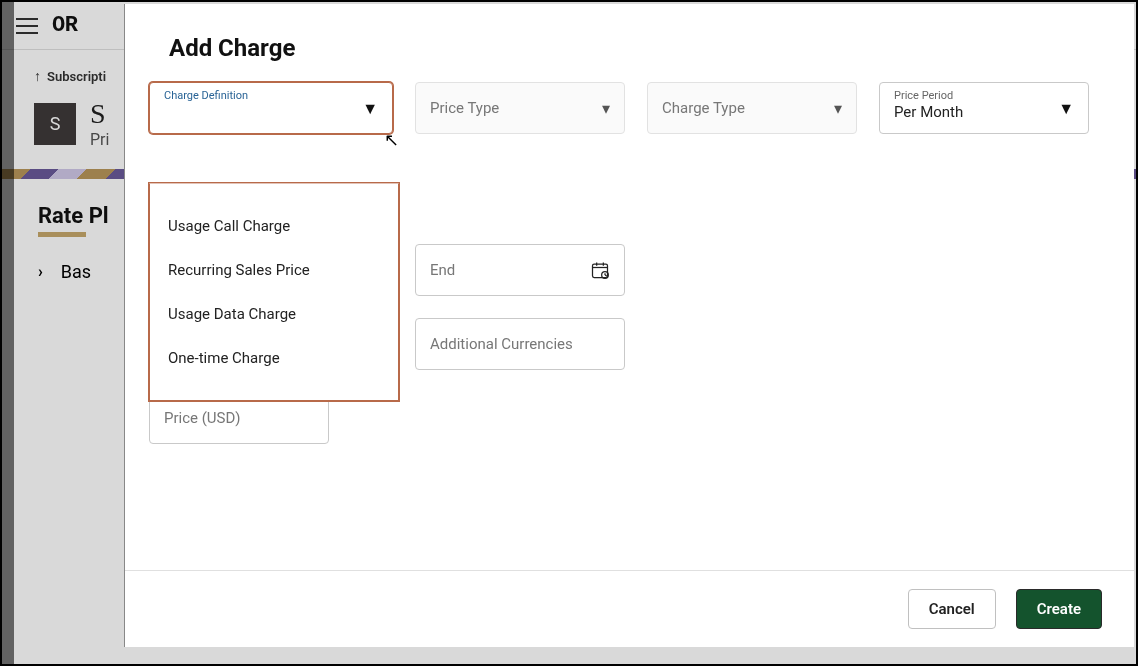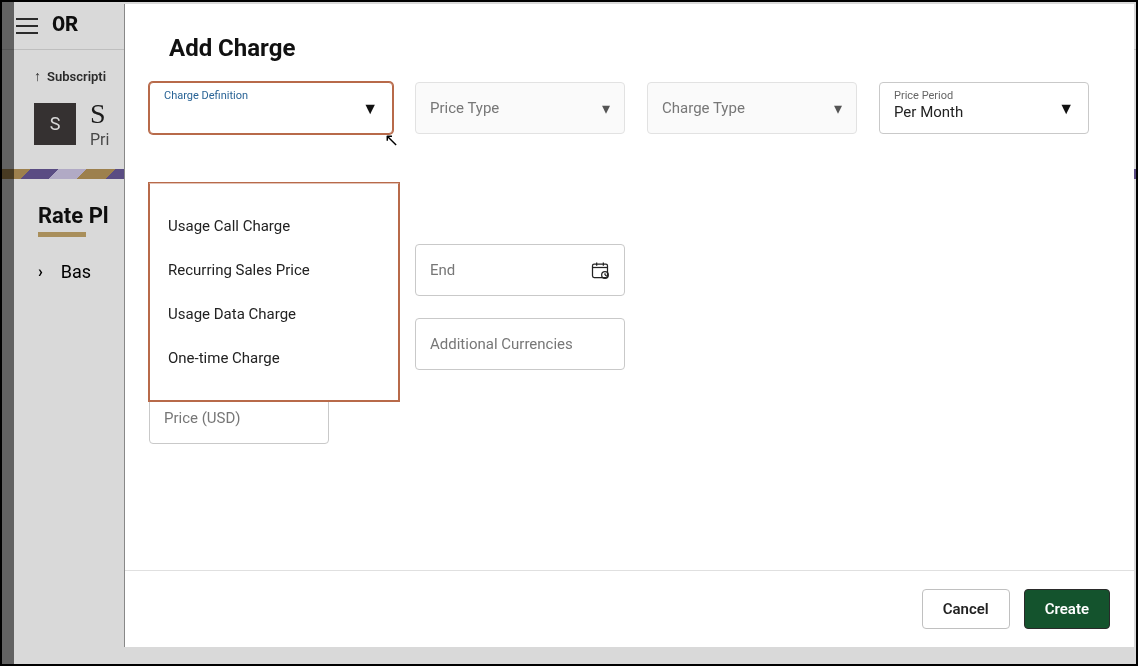--- a/index.html
+++ b/index.html
@@ -46,21 +46,21 @@
   .w-std { width: 210px; }
   .w-sm { width: 180px; align-items: center; }
 
   .cd-field { border: 1px solid #b86a4a; box-shadow: 0 0 0 1px #b86a4a; }
   .dropdown { position:absolute; top:52px; left:-1px; width:250px; background:#fff; border:1px solid #b86a4a; border-top:1px solid rgba(184,106,74,.4); box-shadow: 0 0 0 1px #b86a4a; z-index:10; padding: 20px 0; margin-top: 48px; }
   .dd-item { padding: 13px 18px; font-size:15px; color:#222; cursor:pointer; }
   .cursor { position:absolute; left: 234px; top: 46px; font-size: 18px; z-index:20; pointer-events:none; color:#000; }
 
   .cal-svg { stroke:#222; fill:none; stroke-width:1.5; }
 
-  .dlg-footer { border-top:1px solid #e0e0e0; padding: 18px 24px; display:flex; justify-content:flex-end; gap:14px; }
+  .dlg-footer { border-top:1px solid #e0e0e0; padding: 18px 32px; display:flex; justify-content:flex-end; gap:20px; }
   .btn { height:40px; padding: 0 20px; border-radius:4px; font-size:15px; font-weight:600; cursor:pointer; border:1px solid #c0c0c0; background:#fff; color:#222; }
   .btn.primary { background:#14532d; color:#fff; border-color:#2a2a2a; }
 </style>
 </head>
 <body>
 
 <div class="frame">
 
   <div class="bg">
     <div class="bg-header">

